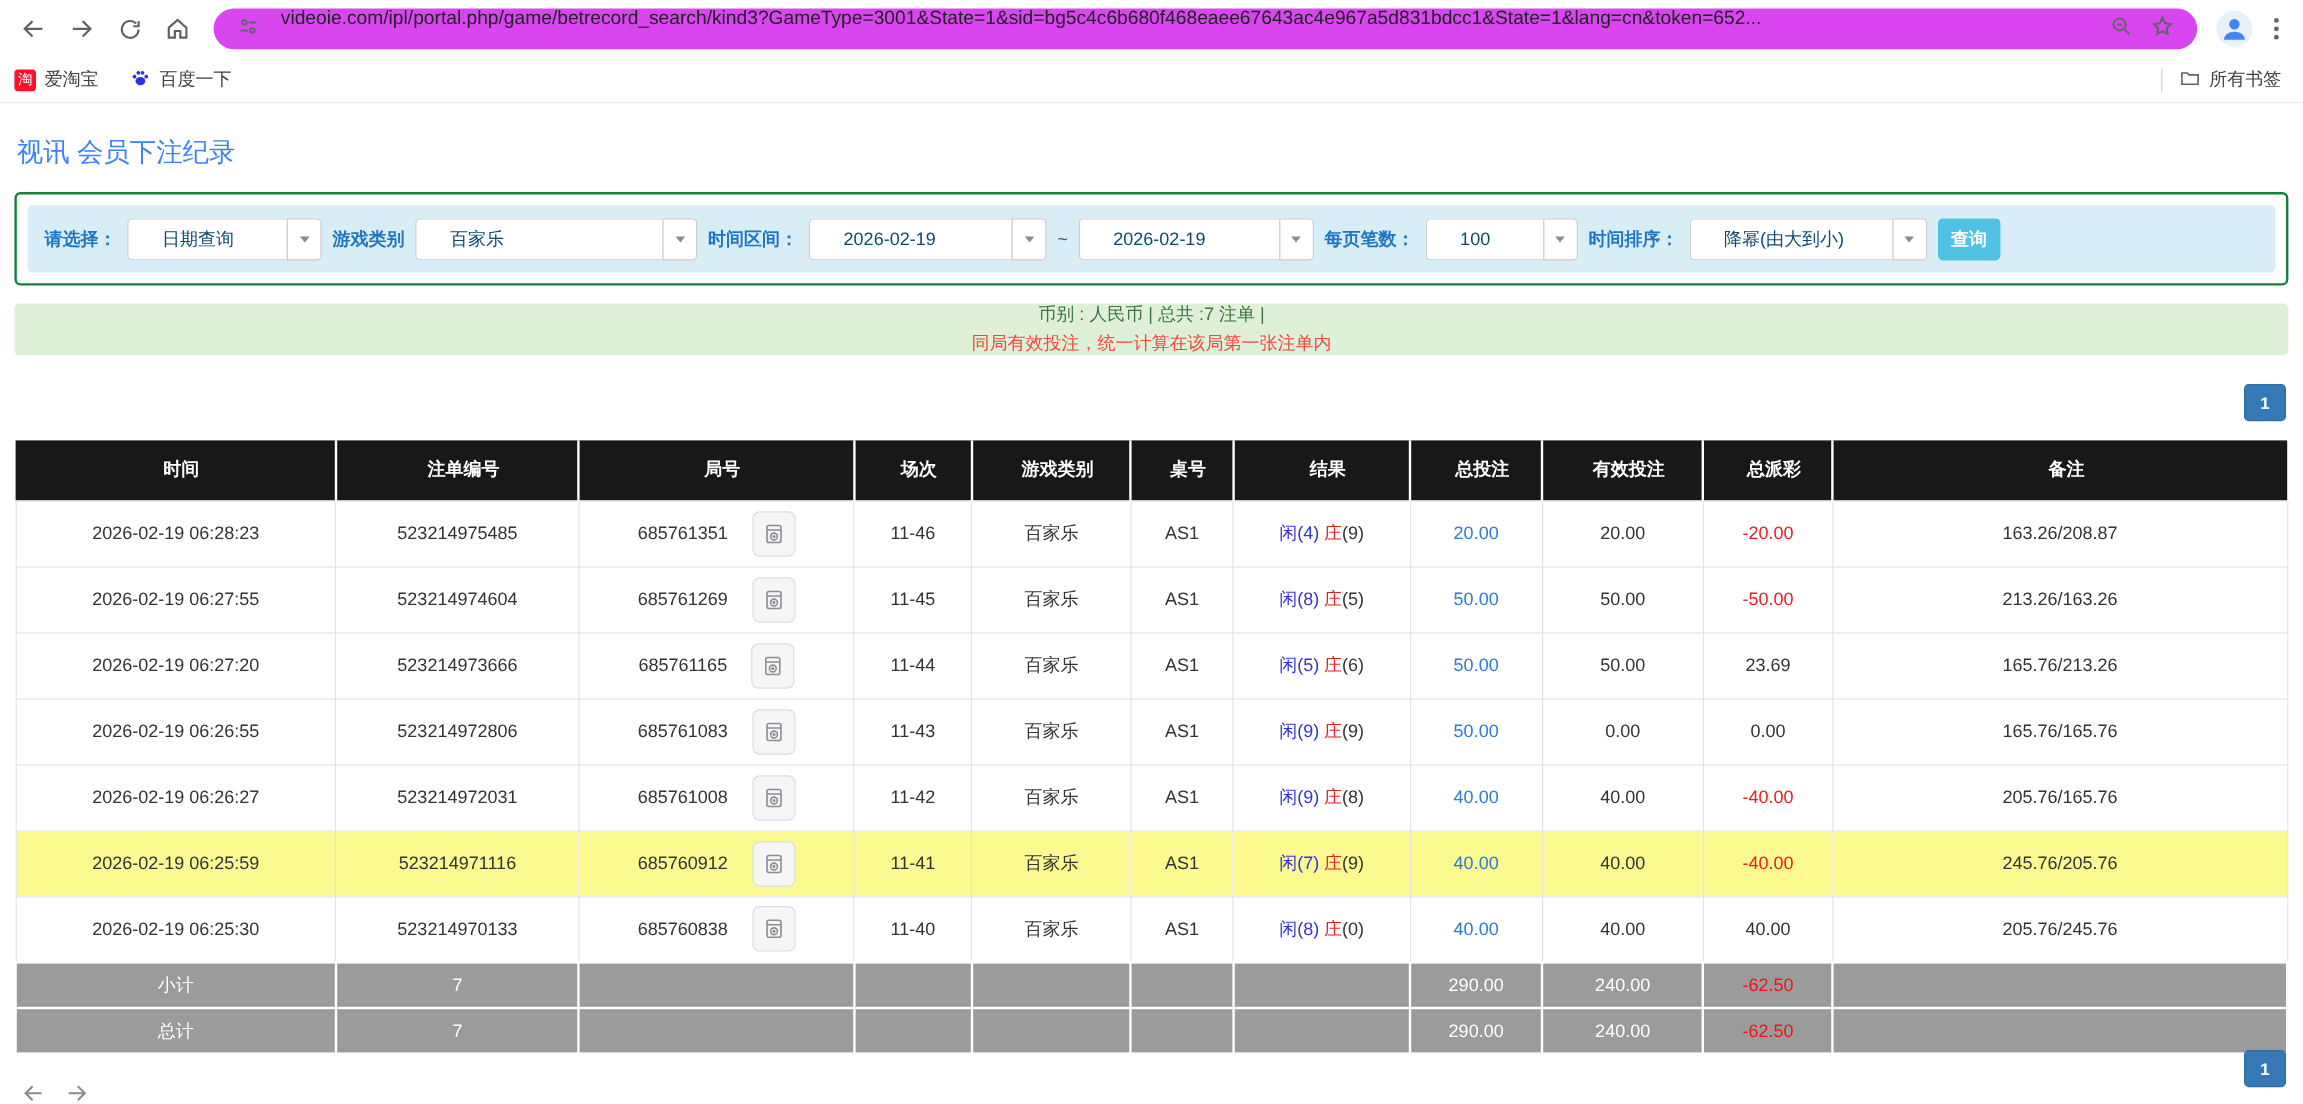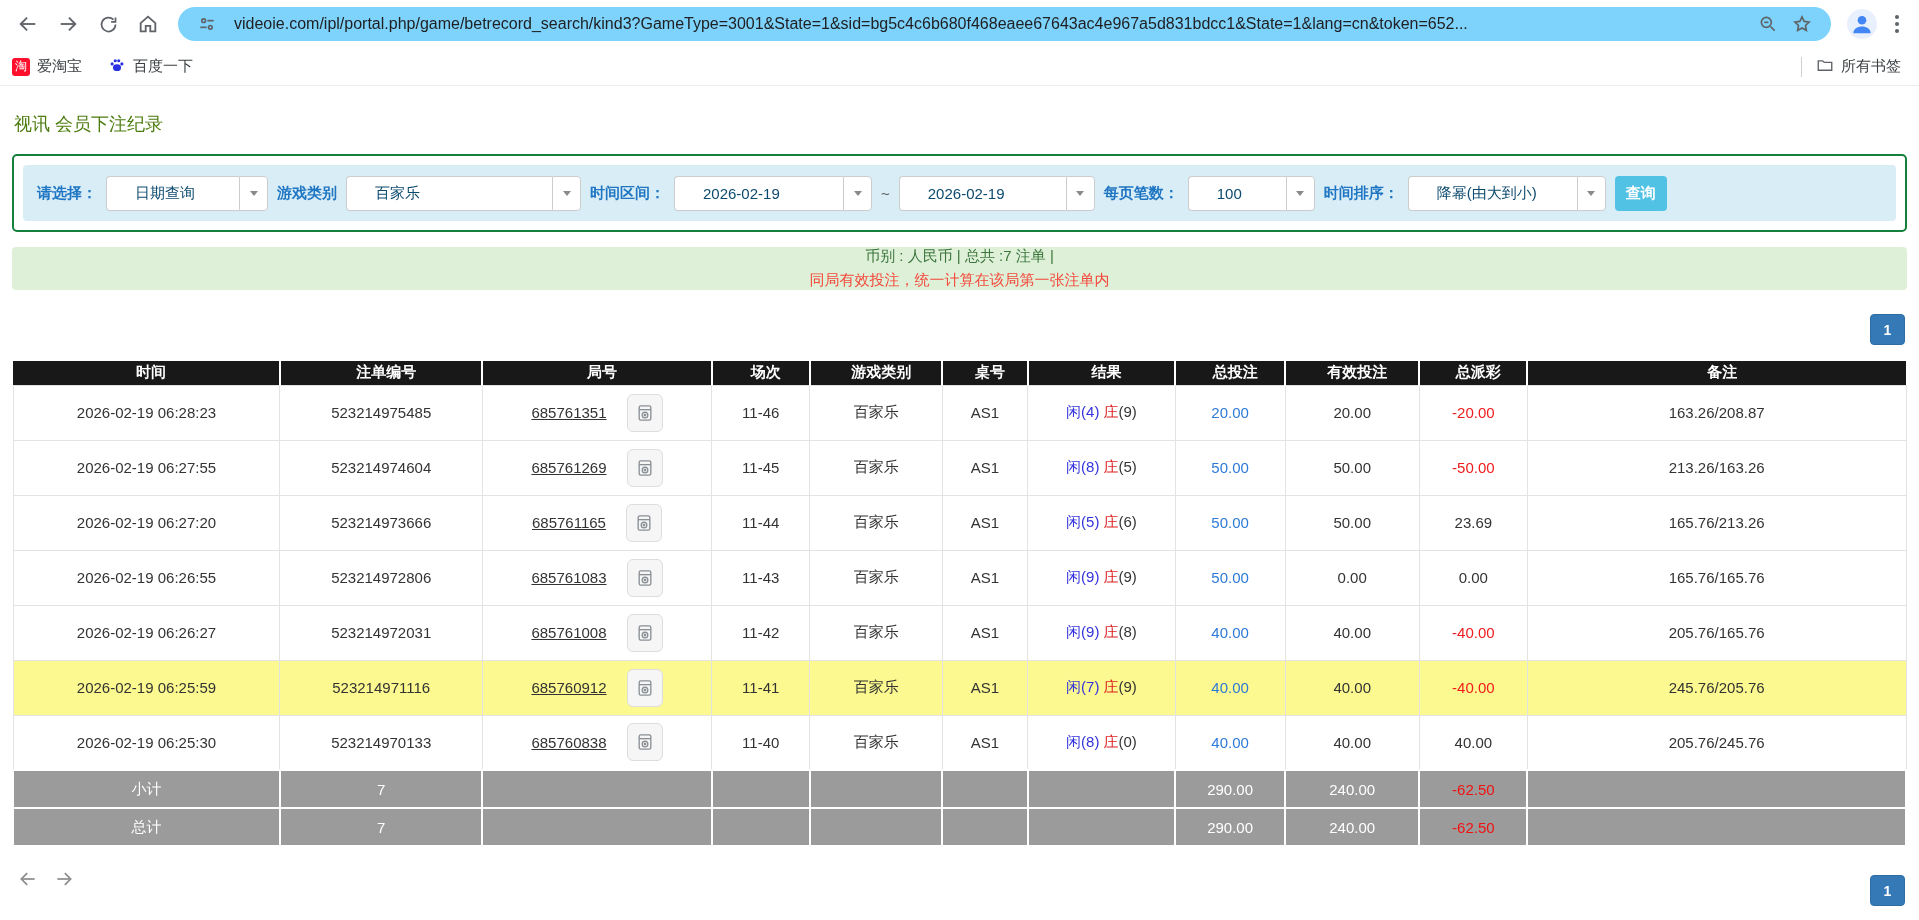--- a/index.html
+++ b/index.html
@@ -4,42 +4,42 @@
 <style>
   * { margin:0; padding:0; box-sizing:border-box; }
   html,body { width:1919px; height:920px; overflow:hidden; background:#fff;
               font-family:"Liberation Sans","DejaVu Sans",sans-serif; }
 
   
   .toolbar { height:48px; display:flex; align-items:center; background:#fff; padding:0 8px; }
   .nav-btn { width:40px; height:40px; display:flex; align-items:center; justify-content:center;
              border-radius:50%; cursor:pointer; flex:0 0 auto; }
   .nav-btn svg { stroke:#5f6368; fill:none; stroke-width:2; }
-  .omnibox { flex:1; height:34px; margin:0 10px; background:#7dd3fc; border-radius:17px;
-             display:flex; align-items:center; padding:0 12px; min-width:0; }
+  .omnibox { flex:1; height:34px; margin:0 10px; background:#d946ef; border-radius:17px;
+             display:flex; align-items:flex-start; padding:0 12px; min-width:0; }
   .omnibox .url { flex:1; font-size:16px; color:#202124; white-space:nowrap; overflow:hidden; margin-left:10px; }
   .omni-icon { width:34px; height:30px; display:flex; align-items:center; justify-content:center; flex:0 0 auto; }
   .omni-icon svg { stroke:#5f6368; fill:none; stroke-width:2; }
   .avatar { width:30px; height:30px; border-radius:50%; background:#e8f0fe; display:flex;
             align-items:center; justify-content:center; margin:0 6px; }
   .menu-dots { width:28px; height:34px; display:flex; flex-direction:column; align-items:center;
                justify-content:center; gap:3px; cursor:pointer; }
   .menu-dots i { width:4px; height:4px; border-radius:50%; background:#5f6368; }
 
   .bookmarks { height:38px; display:flex; align-items:center; background:#fff; padding:0 12px;
                border-bottom:1px solid #ececec; }
   .bm-item { display:flex; align-items:center; gap:7px; margin-right:26px; font-size:15px; color:#3c4043; cursor:pointer; }
   .bm-fav-tao { width:18px; height:18px; background:#ff0f2c; color:#fff; border-radius:3px;
                 font-size:12px; display:flex; align-items:center; justify-content:center; }
   .bm-spacer { flex:1; }
   .bm-divider { width:1px; height:20px; background:#d0d0d0; margin:0 14px; }
 
   
   .page { padding:0 12px; }
-  .page-title { font-size:18px; color:#4d7c0f; margin:26px 0 18px 2px; font-weight:400; }
+  .page-title { font-size:22px; color:#3b82f6; margin:26px 0 18px 2px; font-weight:400; }
 
   .filter-panel { border:2px solid #15803d; border-radius:5px; padding:9px; }
   .filter-bar { background:#d9edf7; border-radius:4px; height:56px; display:flex; align-items:center;
                 padding:0 14px; gap:9px; }
   .f-label { font-size:15px; font-weight:bold; color:#1f76c2; white-space:nowrap; }
   .combo { display:flex; align-items:center; }
   .combo input { height:35px; border:1px solid #ccc; border-right:none; border-radius:4px 0 0 4px;
                  padding:0 28px; font-size:15px; color:#0c4a6e; background:#fff; outline:none; }
   .combo .dd { width:29px; height:35px; border:1px solid #ccc; border-radius:0 4px 4px 0; background:#fff;
                display:flex; align-items:center; justify-content:center; cursor:pointer; }
@@ -54,26 +54,26 @@
   .notice-left { font-size:15px; color:#3c763d; }
   .notice-right { font-size:15px; color:#f4483b; }
 
   .pager-row { display:flex; justify-content:flex-end; margin:24px 2px 16px 0; }
   .page-btn { min-width:35px; height:31px; background:#3579b6; border:1px solid #2e6da4; border-radius:4px;
               color:#fff; font-size:14px; font-weight:bold; display:flex; align-items:center;
               justify-content:center; cursor:pointer; }
 
   
   table { width:100%; border-collapse:collapse; table-layout:fixed; font-size:15px; color:#333; }
-  thead th { background:#181818; color:#fff; height:24px; font-size:15px; font-weight:bold;
+  thead th { background:#181818; color:#fff; height:50px; font-size:15px; font-weight:bold;
              border-right:2px solid #fff;padding-left:10px; }
   thead th:last-child { border-right:none; }
   tbody td { background:#fff; height:55px; text-align:center; border:1px solid #e3e3e3; overflow:hidden; }
   tr.highlight td { background:#fbf98f; }
-  .round-wrap { display:inline-flex; align-items:center; gap:20px;text-decoration:underline; }
+  .round-wrap { display:inline-flex; align-items:center; gap:20px; }
   .video-btn { width:36px; height:38px; background:#f6f6f6; border:1px solid #ddd; border-radius:6px;
                display:inline-flex; align-items:center; justify-content:center; cursor:pointer; }
   .video-btn svg { stroke:#8a8f94; fill:none; stroke-width:1.6; }
   .res-player { color:#3333dd; margin-right:4px; }
   .res-banker { color:#dd2222; }
   .res-banker-n { color:#333; }
   .bet-link { color:#2e7ad7; cursor:pointer; }
   .payout-cell.neg { color:#ee1c1c; }
   tfoot td { background:#9b9b9b; color:#fff; height:38px; text-align:center; border:2px solid #fff; font-size:15px; }
   tfoot .payout-cell.neg { color:#f21212; }

